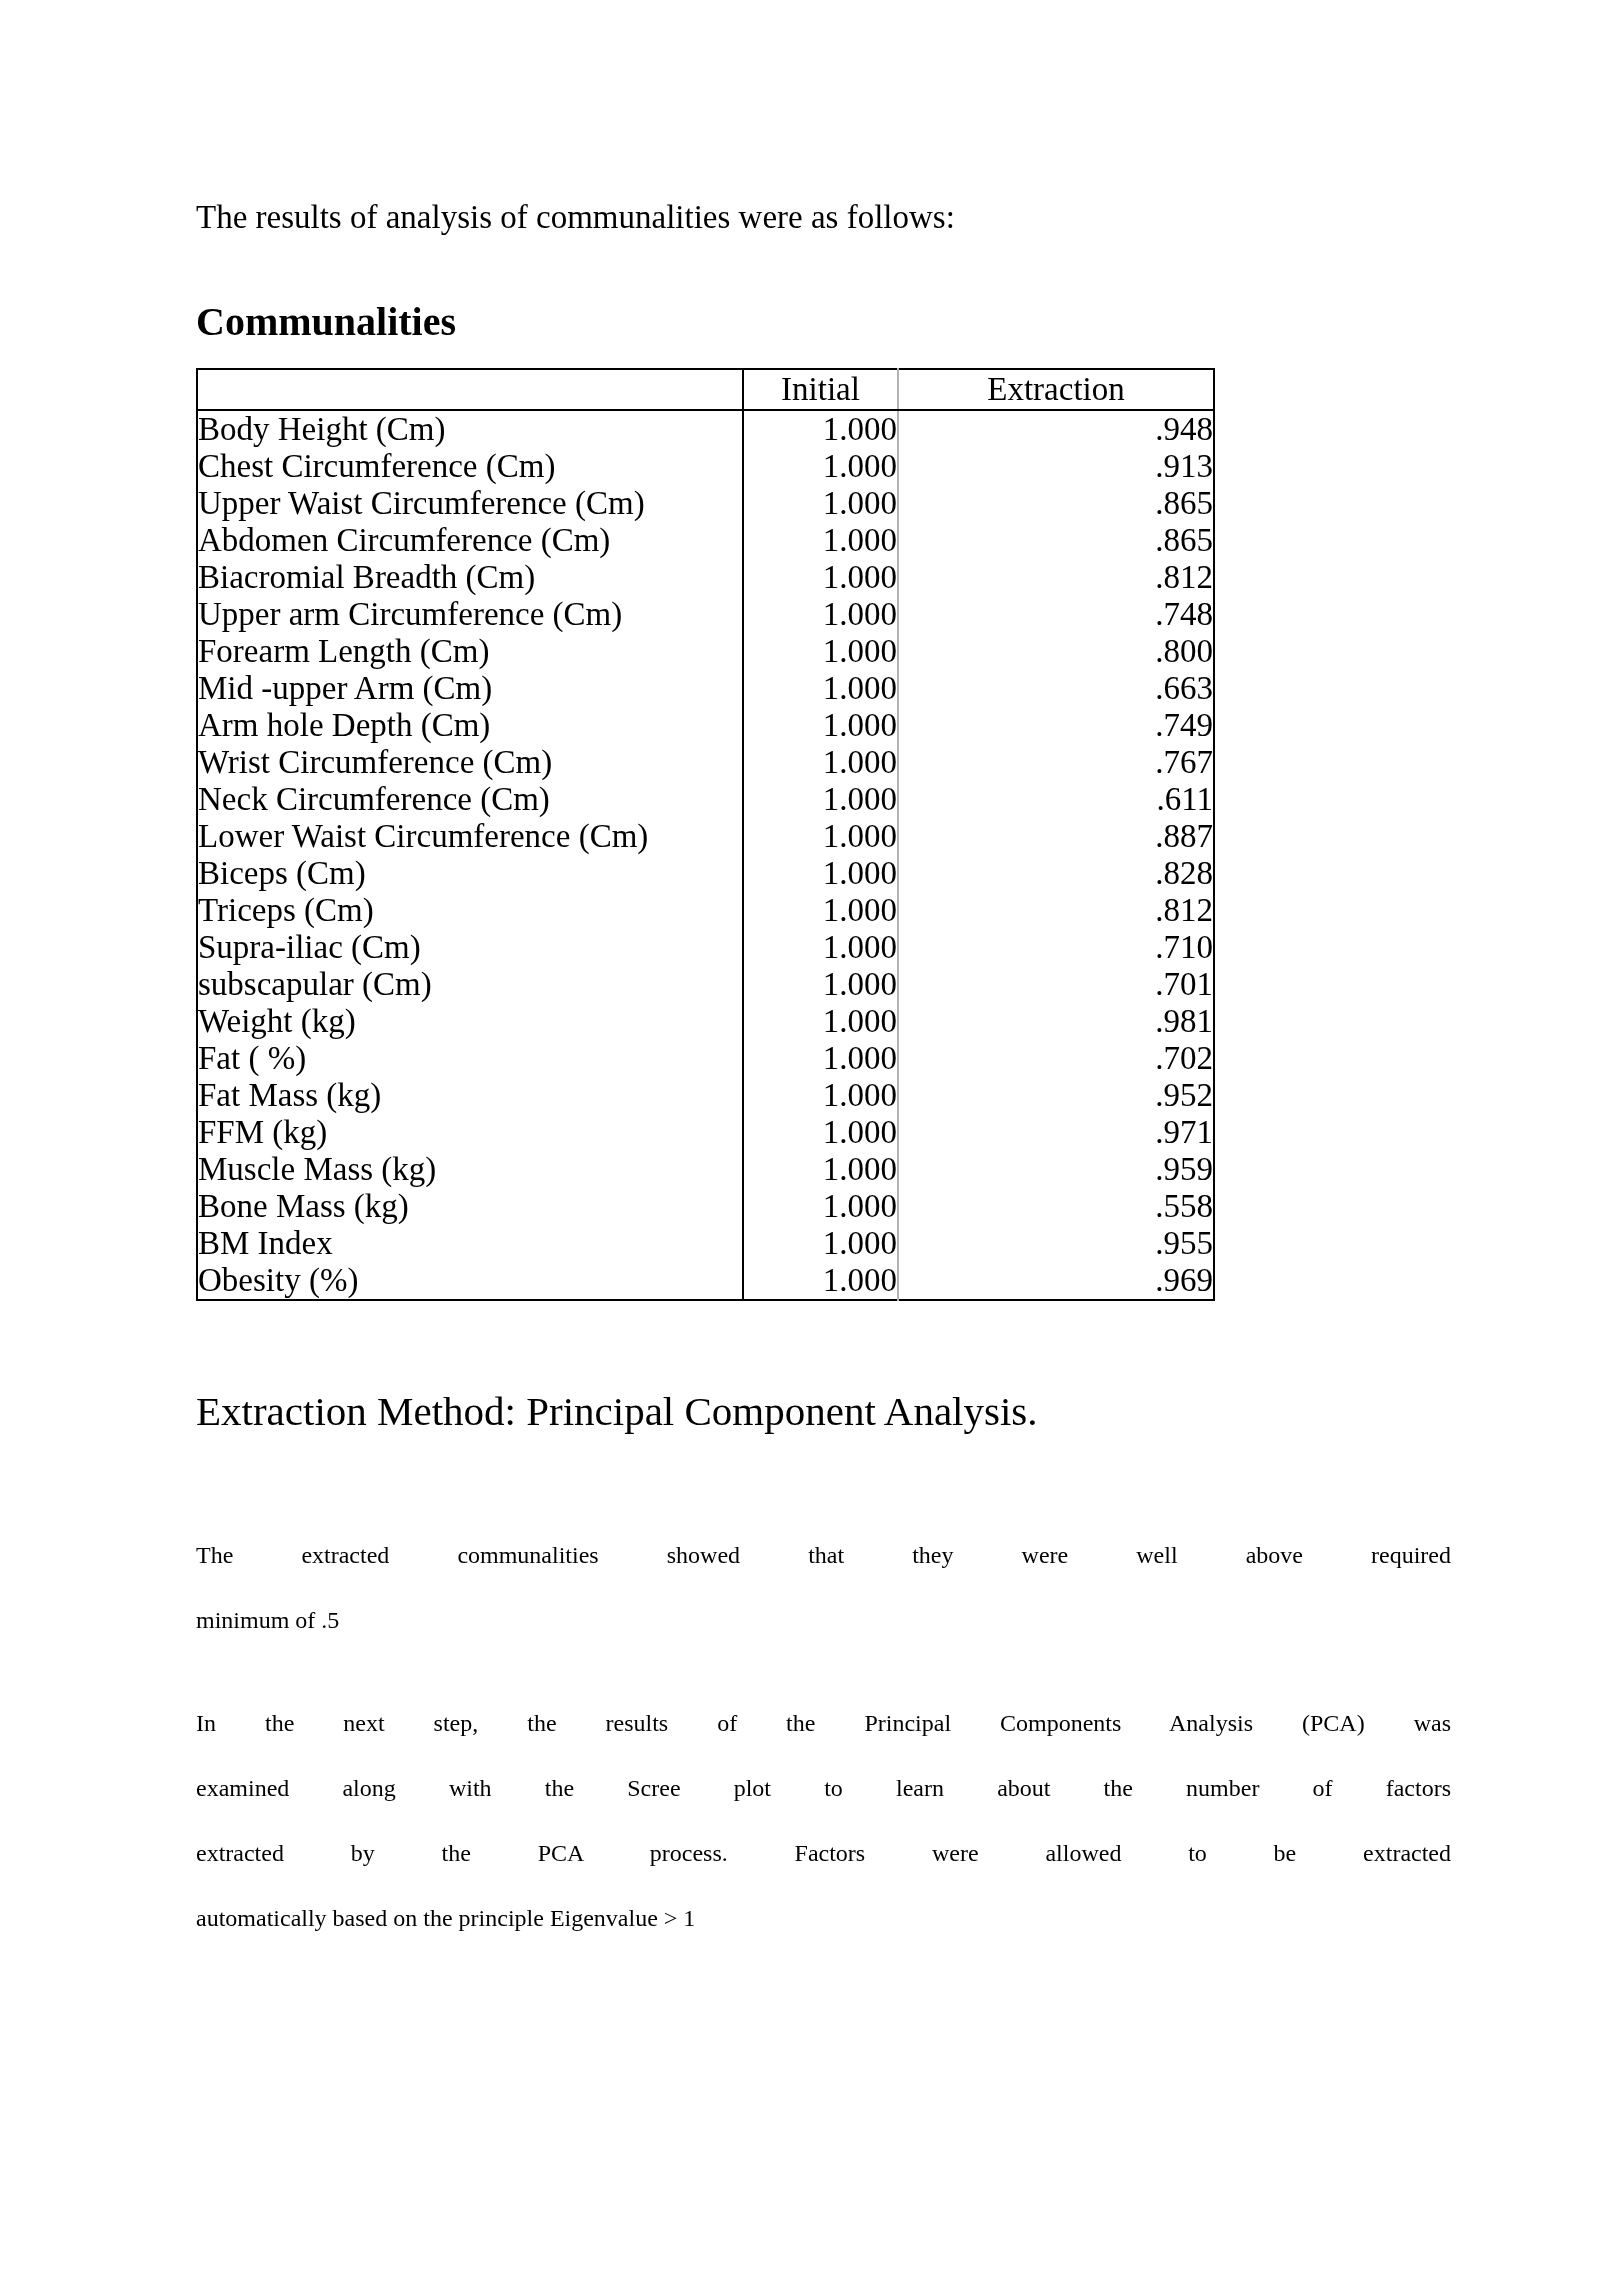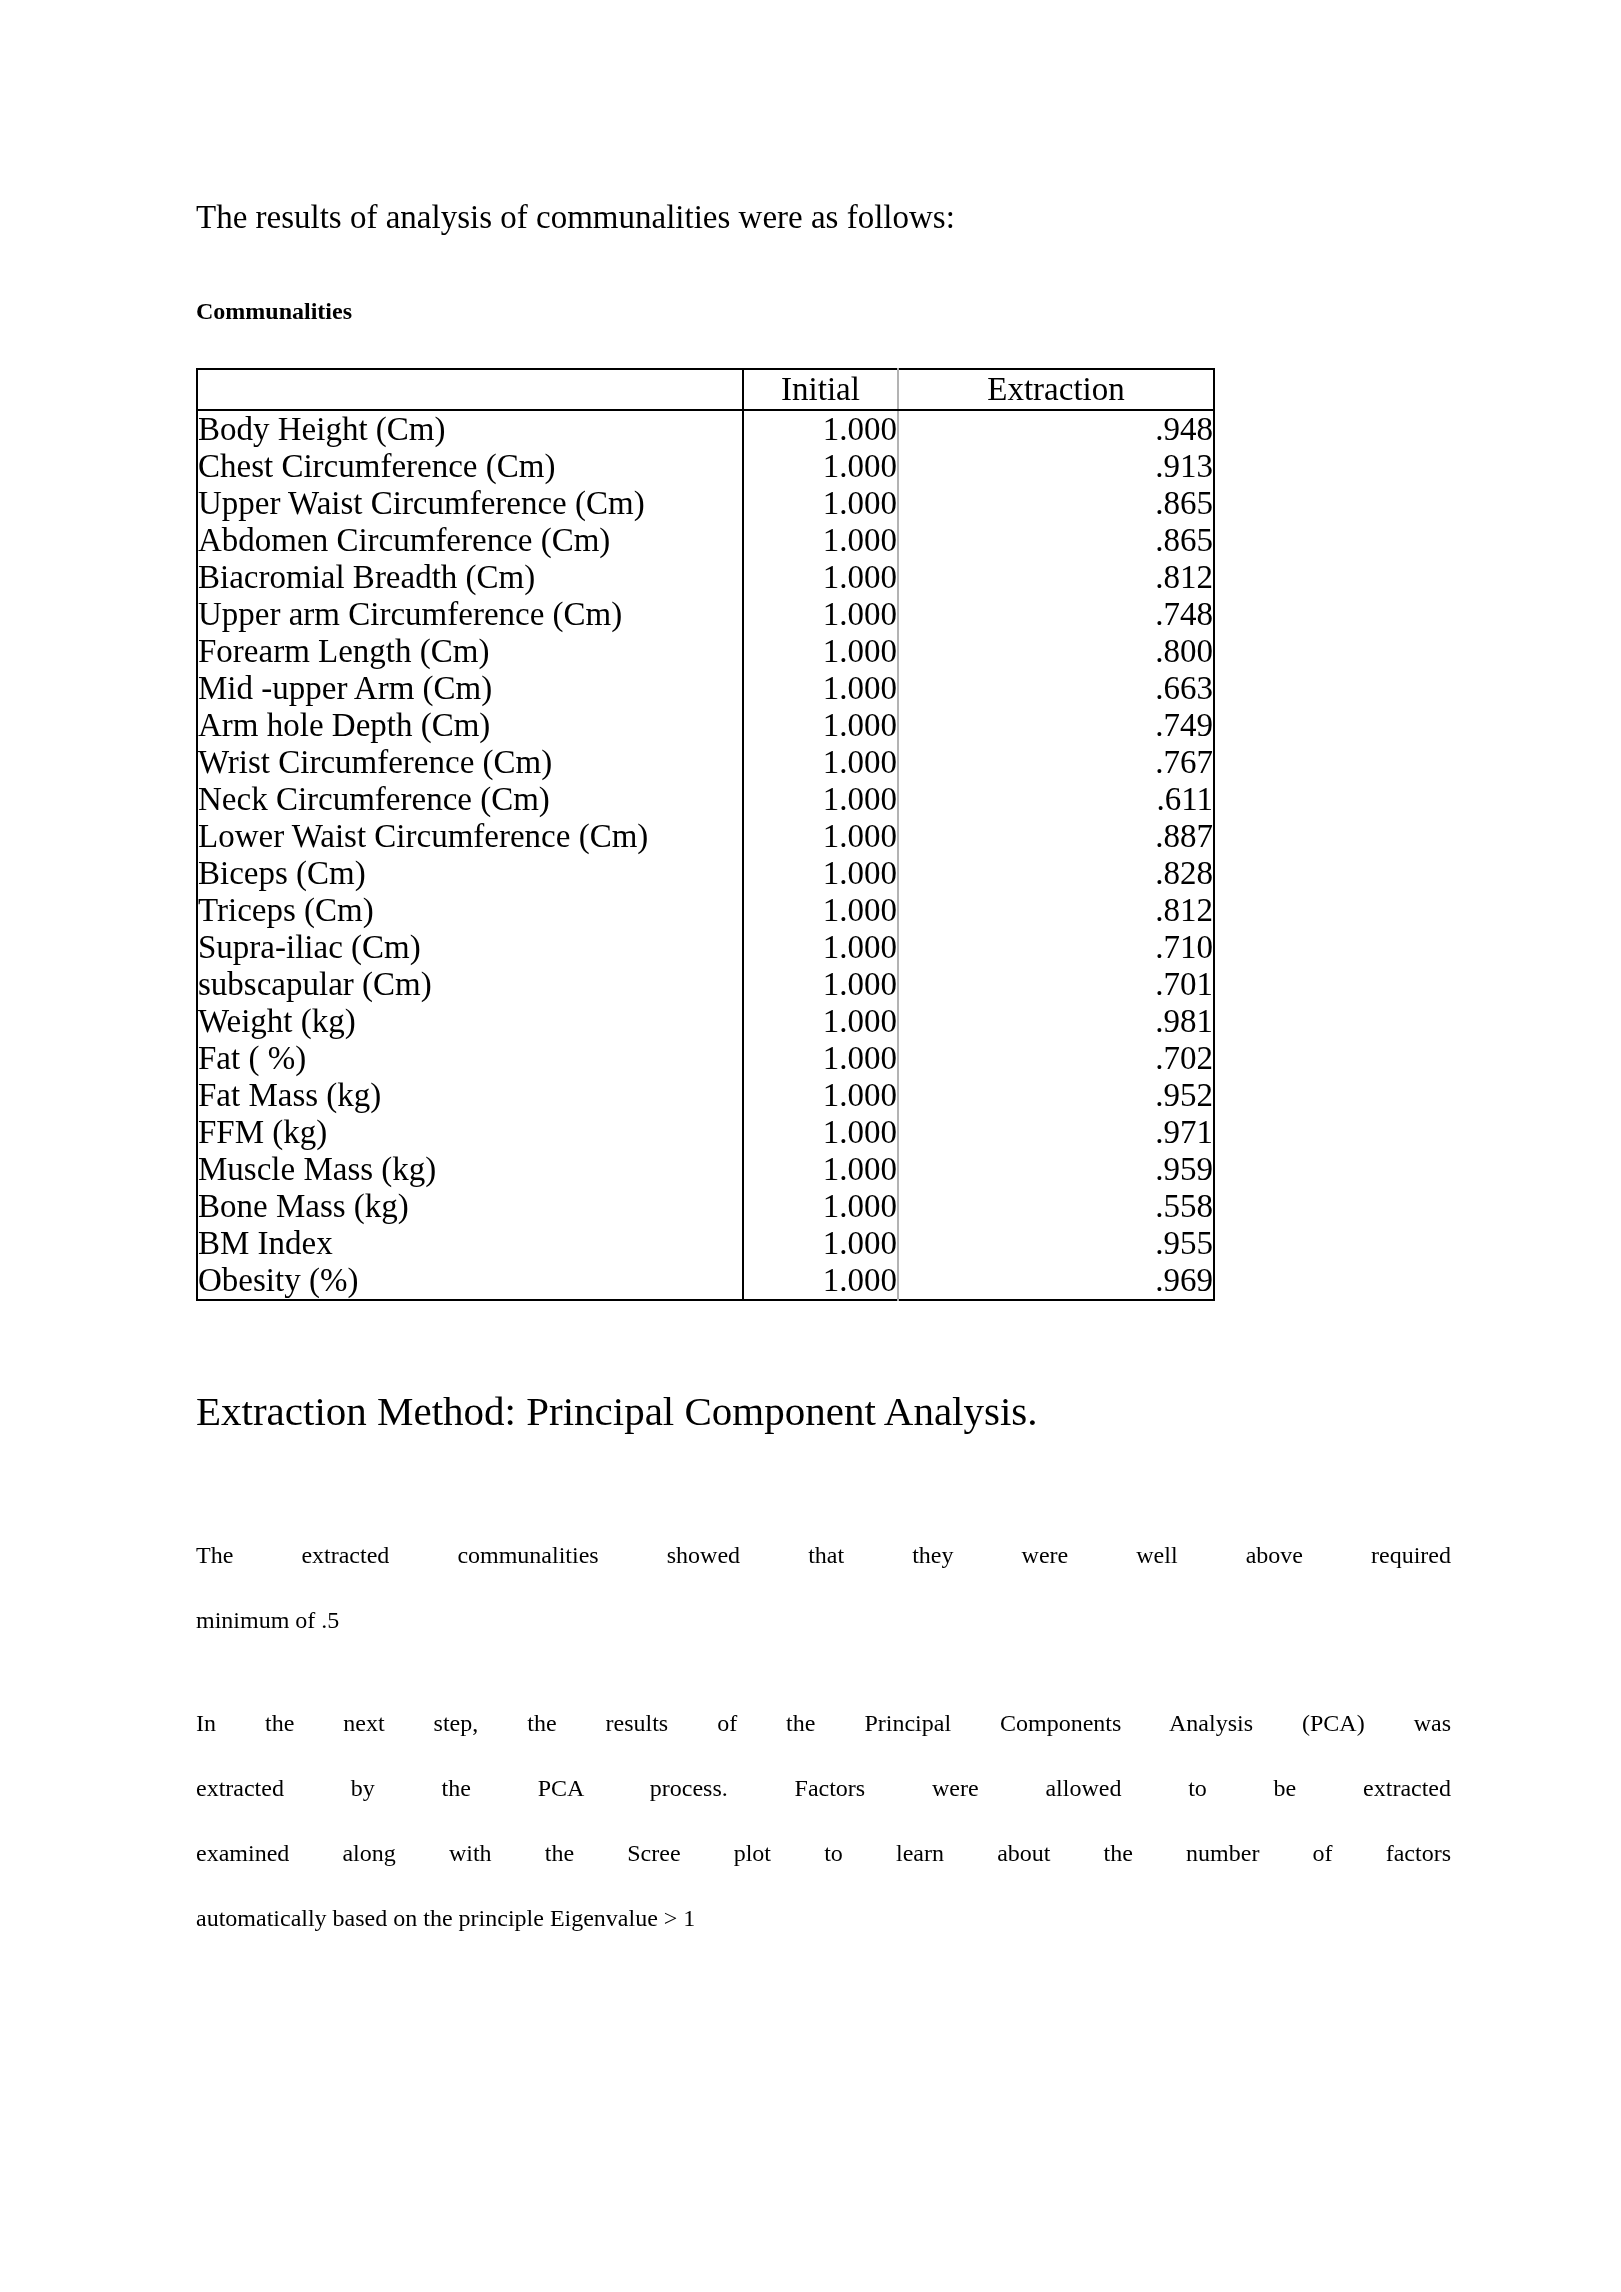--- a/index.html
+++ b/index.html
@@ -24,21 +24,21 @@
     top: 196px;
     width: 1255px;
     font-size: 33px;
     line-height: 43px;
     text-align: left;
   }
   .table-title {
     position: absolute;
     left: 196px;
     top: 298px;
-    font-size: 24px;
+    font-size: 40px;
     font-weight: bold;
   }
   .table-note {
     position: absolute;
     left: 196px;
     top: 1390px;
     font-size: 41px;
     line-height: 43px;
   }
   .para {
@@ -267,19 +267,19 @@
 
   <div class="table-note">Extraction Method: Principal Component Analysis.</div>
 
   <div class="para para1">
     <div class="line justified">The extracted communalities showed that they were well above required</div>
     <div class="line left">minimum of .5</div>
   </div>
 
   <div class="para para2">
     <div class="line justified">In the next step, the results of the Principal Components Analysis (PCA) was</div>
+    <div class="line justified">examined along with the Scree  plot to learn about the number of factors</div>
     <div class="line justified">extracted by the PCA process.  Factors were allowed to be extracted</div>
-    <div class="line justified">examined along with the Scree  plot to learn about the number of factors</div>
     <div class="line left">automatically based on the principle Eigenvalue &gt; 1</div>
   </div>
 
 </div>
 
 
 </body></html>

